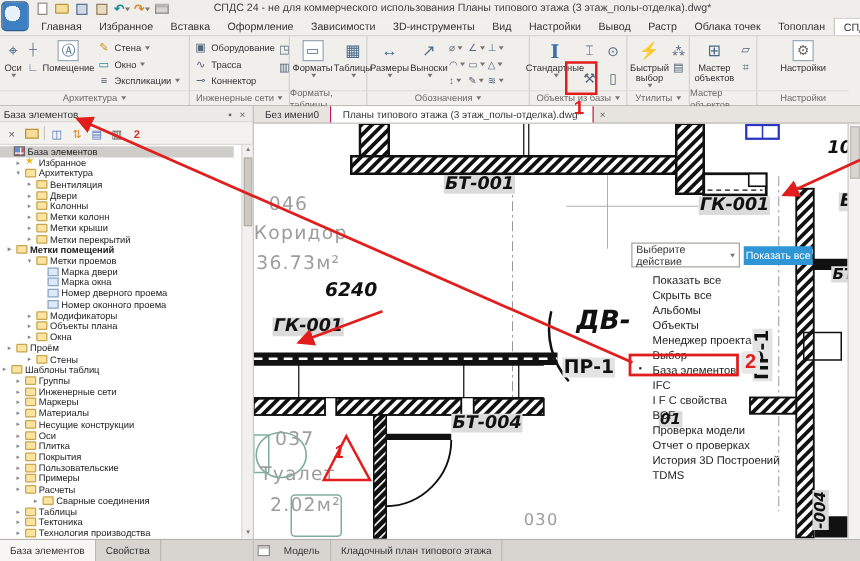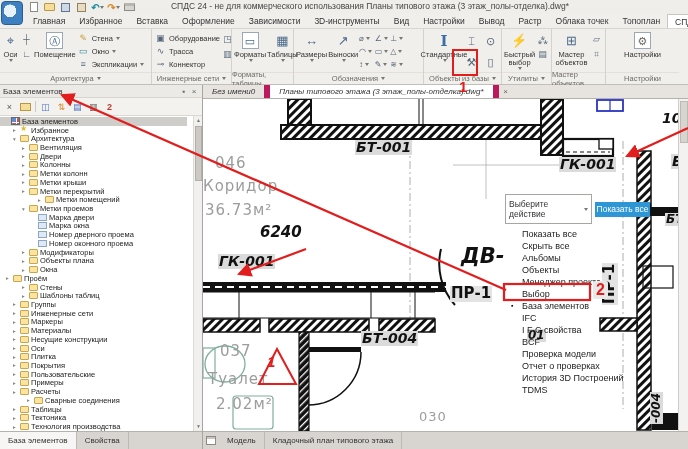--- a/index.html
+++ b/index.html
@@ -76,21 +76,21 @@
   .tscroll{position:absolute;right:0;top:0;bottom:0;width:9px;background:#f1f0ee;border-left:1px solid #dddad6;}
   .tscroll .ar{position:absolute;left:0;width:9px;height:9px;font-size:5px;color:#777;text-align:center;line-height:9px;}
   .tscroll .thumb{position:absolute;left:1px;top:10px;width:7px;height:55px;background:#ccc9c5;border:1px solid #b2afab;}
   #ptabs{height:18px;background:#d8d5d1;display:flex;align-items:stretch;border-top:1px solid #b5b2ae;}
   .ptab{padding:0 8px;font-size:8px;display:flex;align-items:center;border-right:1px solid #bcb9b5;color:#333;}
   .ptab.active{background:#f7f6f4;}
 
   
   #carea{position:relative;width:485px;height:364px;display:flex;flex-direction:column;}
   #dtabs{height:14px;background:#e7e4e0;border-bottom:1px solid #b5b2ae;display:flex;align-items:stretch;}
-  .dtab{padding:0 9px;font-size:8px;line-height:13px;color:#333;border-right:6px solid #be185d;white-space:nowrap;font-style:italic;}
+  .dtab{padding:0 9px;font-size:8px;line-height:13px;color:#333;border-right:1px solid #be185d;white-space:nowrap;}
   .dtab.active{background:#fff;}
   .dclose{width:14px;font-size:8px;line-height:13px;text-align:center;color:#666;}
   #canvas{position:relative;width:485px;height:332px;background:#fff;overflow:hidden;}
   #plan{position:absolute;left:0;top:0;z-index:1;}
   #labels{position:absolute;left:0;top:0;width:485px;height:332px;z-index:2;pointer-events:none;}
   .L{position:absolute;white-space:nowrap;font-family:"DejaVu Sans",sans-serif;line-height:1.05;}
   .L-room{color:#9d9d9d;font-size:15px;letter-spacing:1px;}
   .L-room-sm{color:#9d9d9d;font-size:13px;letter-spacing:1px;}
   .L-mark{font-style:italic;font-weight:bold;font-size:14px;color:#111;}
   .L-mark-hl{font-style:italic;font-weight:bold;font-size:14px;color:#111;background:#dbdbdb;padding:0 1px;}
@@ -98,21 +98,21 @@
   .L-mark-big{font-style:italic;font-weight:bold;font-size:21px;color:#111;}
   .L-markb-hl{font-weight:bold;font-size:15px;color:#111;background:#e3e3e3;padding:0 1px;}
   .L-dim{font-style:italic;font-weight:bold;font-size:15px;color:#111;}
   .L-vert{transform:rotate(-90deg);transform-origin:0 0;}
   #cscroll{position:absolute;right:0;top:0;bottom:0;width:10px;background:#f3f2f0;border-left:1px solid #d0cdc9;z-index:4;}
   #cscroll .thumb{position:absolute;left:1px;top:2px;width:8px;height:42px;background:#d8d5d1;border:1px solid #bdbab6;}
 
   
   #amenu{position:absolute;left:302px;top:95px;width:160px;z-index:3;font-size:9px;}
   #amenu-head{display:flex;gap:3px;align-items:center;}
-  #adrop{width:87px;height:30px;background:#fff;border:1px solid #a9a6a2;display:flex;align-items:center;padding:0 3px;font-size:8.5px;color:#333;justify-content:space-between;}
+  #adrop{width:87px;height:20px;background:#fff;border:1px solid #a9a6a2;display:flex;align-items:center;padding:0 3px;font-size:8.5px;color:#333;justify-content:space-between;}
   #ashow{width:55px;height:15px;background:#2f96d5;color:#fff;font-size:8.5px;display:flex;align-items:center;justify-content:center;}
   #aitems{margin-top:4px;}
   .mitem{position:relative;height:12px;line-height:12px;padding-left:17px;color:#222;white-space:nowrap;}
   .bullet{position:absolute;left:6px;top:0;font-size:7px;color:#111;}
 
   
   #ltabs{height:18px;background:#d8d5d1;border-top:1px solid #b5b2ae;display:flex;align-items:stretch;gap:0;}
   .lticon{width:16px;display:flex;align-items:center;justify-content:center;}
   .lticon .bars{width:10px;height:9px;background:#fff;border:1px solid #8d8a86;box-shadow:inset 0 2px 0 #c9c6c2;}
   .ltab{padding:0 8px;display:flex;align-items:center;font-size:8px;color:#333;border-right:1px solid #bcb9b5;white-space:nowrap;}
@@ -454,21 +454,21 @@
             <div class="trow" style="padding-left: 20px;">
               <span class="exp">▸</span>
               <span class="tico folder"></span>
               <span class="tlab">Метки крыши</span>
             </div>
             <div class="trow" style="padding-left: 20px;">
               <span class="exp">▸</span>
               <span class="tico folder"></span>
               <span class="tlab">Метки перекрытий</span>
             </div>
-            <div class="trow" style="padding-left: 36px;">
+            <div class="trow" style="padding-left: 4px; font-weight: bold;">
               <span class="exp">▸</span>
               <span class="tico folder"></span>
               <span class="tlab">Метки помещений</span>
             </div>
             <div class="trow" style="padding-left: 20px;">
               <span class="exp">▾</span>
               <span class="tico folder"></span>
               <span class="tlab">Метки проемов</span>
             </div>
             <div class="trow" style="padding-left: 29px;">
@@ -509,21 +509,21 @@
             <div class="trow" style="padding-left: 4px;">
               <span class="exp">▸</span>
               <span class="tico folder"></span>
               <span class="tlab">Проём</span>
             </div>
             <div class="trow" style="padding-left: 20px;">
               <span class="exp">▸</span>
               <span class="tico folder"></span>
               <span class="tlab">Стены</span>
             </div>
-            <div class="trow" style="padding-left: 20px;">
+            <div class="trow" style="">
               <span class="exp">▸</span>
               <span class="tico folder"></span>
               <span class="tlab">Шаблоны таблиц</span>
             </div>
             <div class="trow" style="padding-left: 11px;">
               <span class="exp">▸</span>
               <span class="tico folder"></span>
               <span class="tlab">Группы</span>
             </div>
             <div class="trow" style="padding-left: 11px;">

